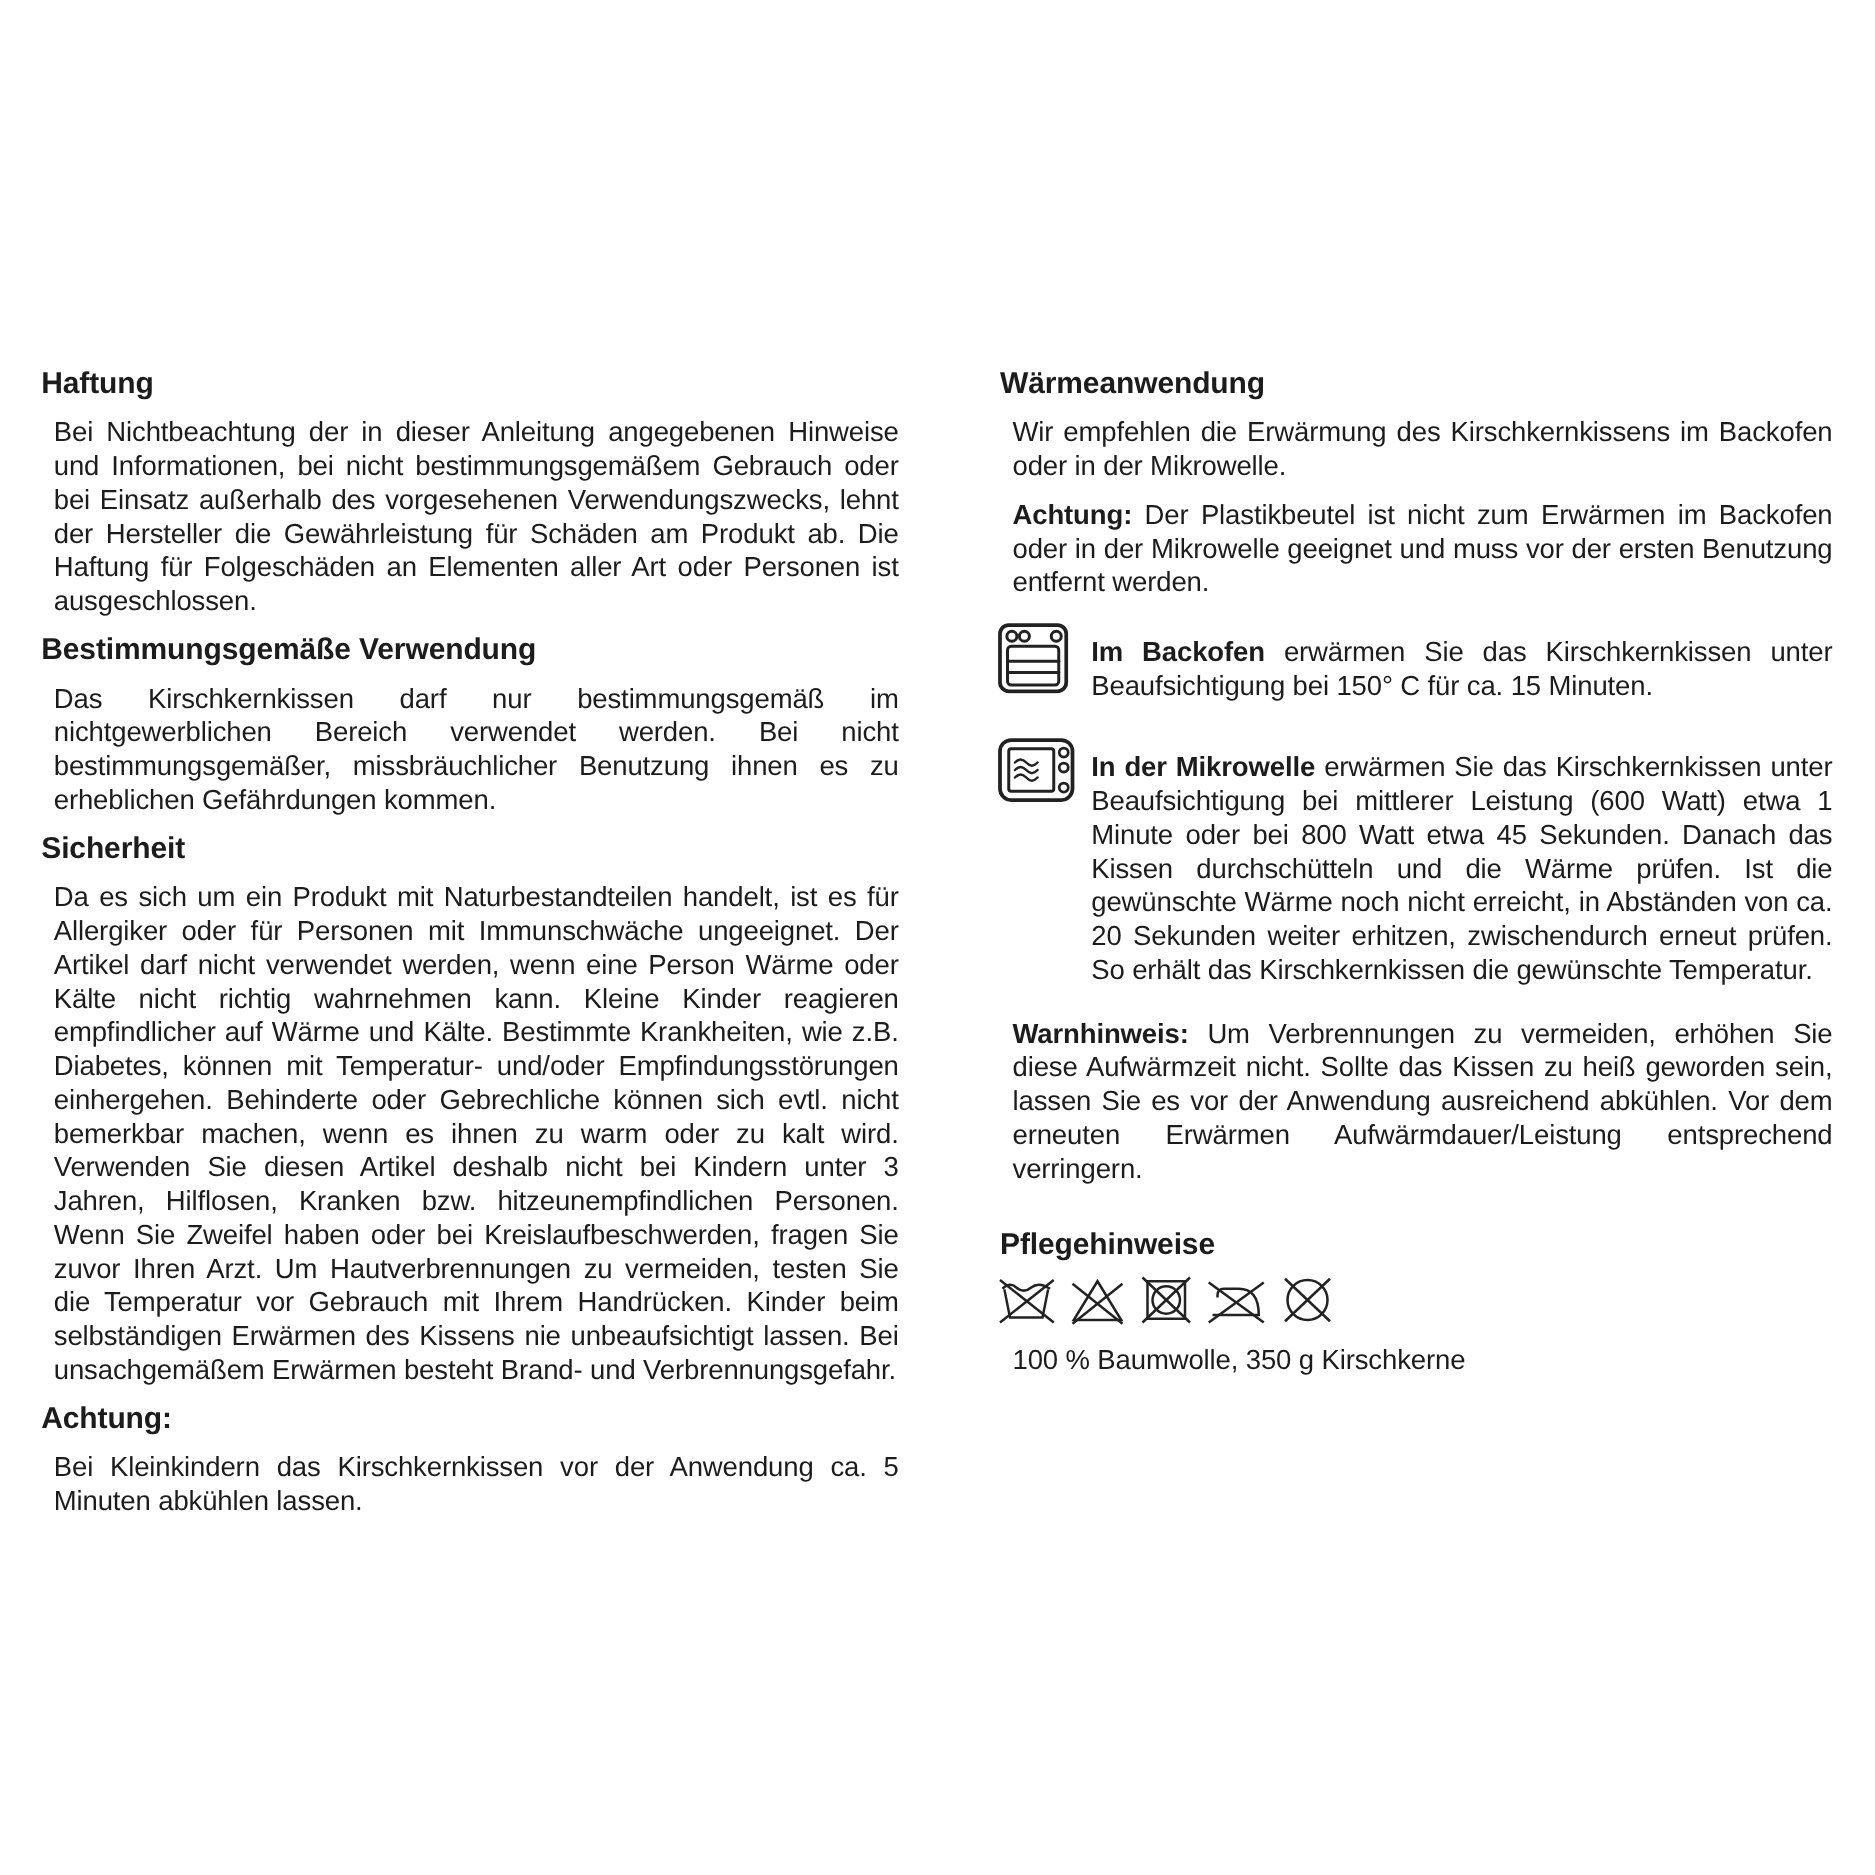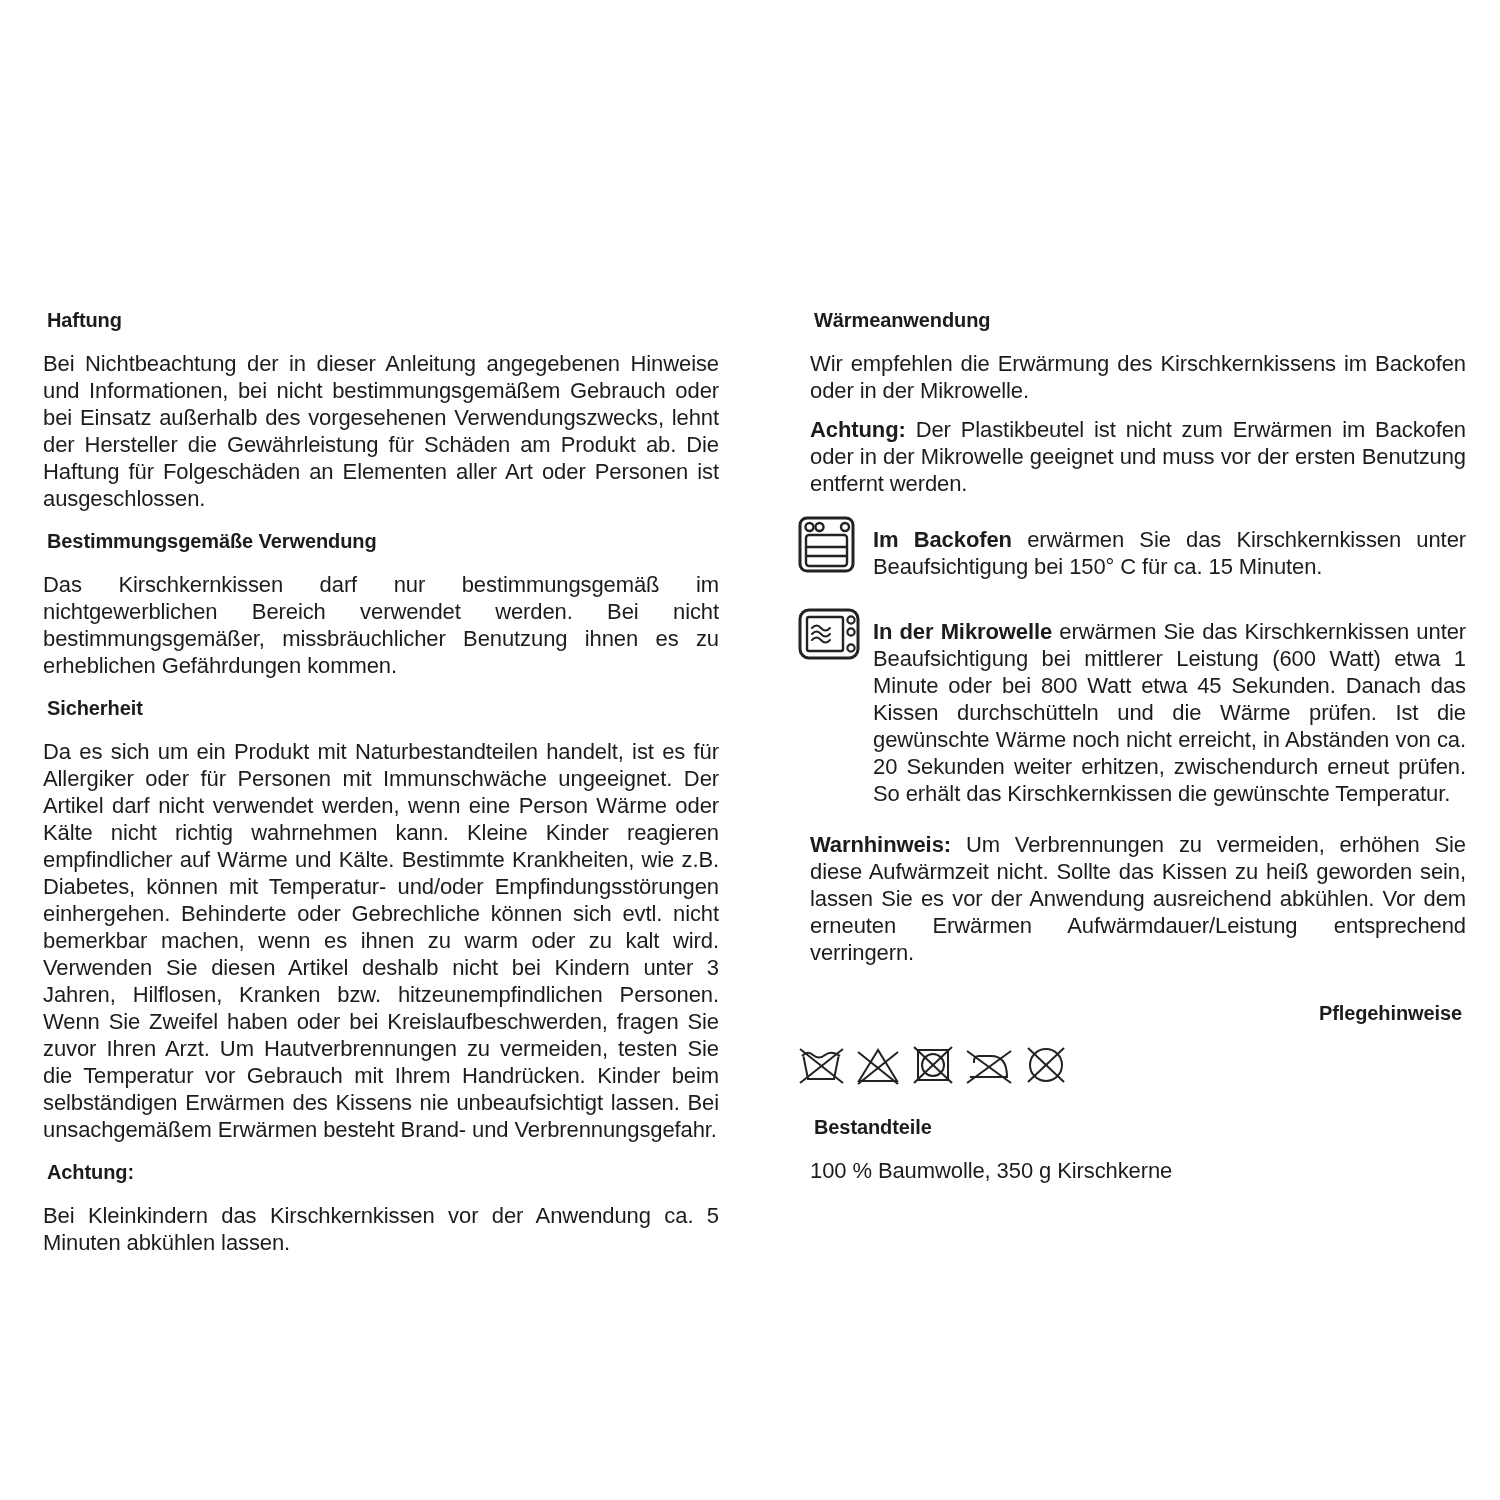--- a/index.html
+++ b/index.html
@@ -20,22 +20,22 @@
     position: absolute;
     top: 291px;
     font-size: 22px;
     line-height: 27px;
     letter-spacing: -0.1px;
   }
   .col-left  { left: 31px;  width: 700px; }
   .col-right { left: 798px; width: 680px; }
 
   h3 {
-    margin: 16px; padding: 0;
-    font-size: 20px; line-height: 27px;
+    margin: 2px; padding: 0;
+    font-size: 24px; line-height: 27px;
     font-weight: 700;
   }
   p {
     margin: 12px; padding: 0;
     text-align: justify;
     hyphens: auto;
     -webkit-hyphens: auto;
   }
   .lead { font-weight: 700; }
 
@@ -44,21 +44,21 @@
     align-items: flex-start;
   }
   .icon-row .icon-cell {
     flex: 0 0 63px;
     padding-top: 2px;
   }
   .icon-row p { flex: 1 1 auto; }
   .row-oven      { margin-top: 17px; margin-bottom: 10px; justify-content: center; }
   .row-microwave { margin-top: 14px; margin-bottom: 6px; }
 
-  .care-heading { margin-top: 34px; text-align: right; }
+  .care-heading { margin-top: 34px; }
   .care-row {
     margin-top: 9px;
     display: flex;
     align-items: center;
     gap: 9px;
   }
   .care-row svg { display: block; }
   .components-heading { margin-top: 27px; }
 
   svg { stroke: #222; fill: none; }
@@ -163,17 +163,16 @@
       </span>
       <span>
         <svg width="48" height="44" viewBox="0 0 48 44" stroke-width="2">
           <circle cx="24" cy="22" r="16"></circle>
           <line x1="6" y1="5" x2="42" y2="39"></line>
           <line x1="42" y1="5" x2="6" y2="39"></line>
         </svg>
       </span>
     </div>
 
-    <h3 class="components-heading">Bestandteile</h3>
     <p>100 % Baumwolle, 350 g Kirschkerne</p>
 
   </div>
 </div>
 
 </body></html>

